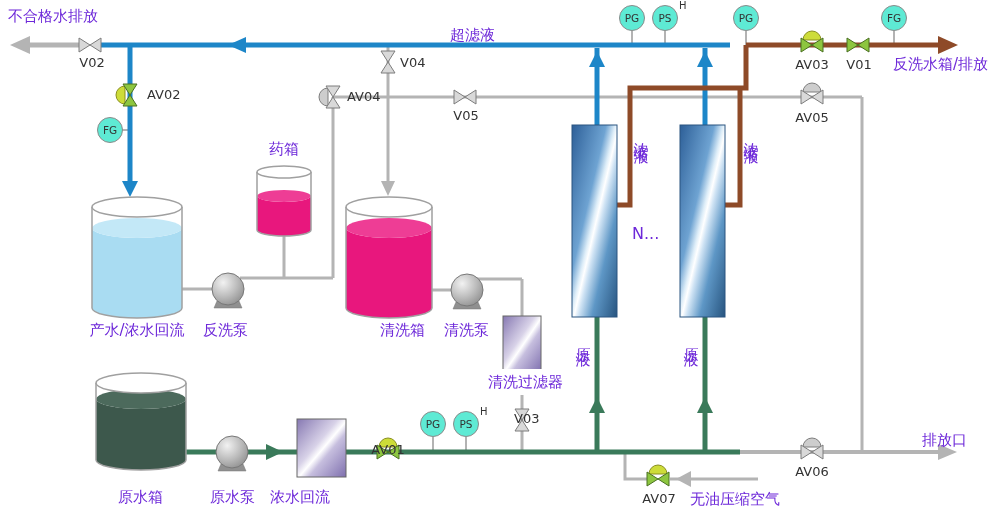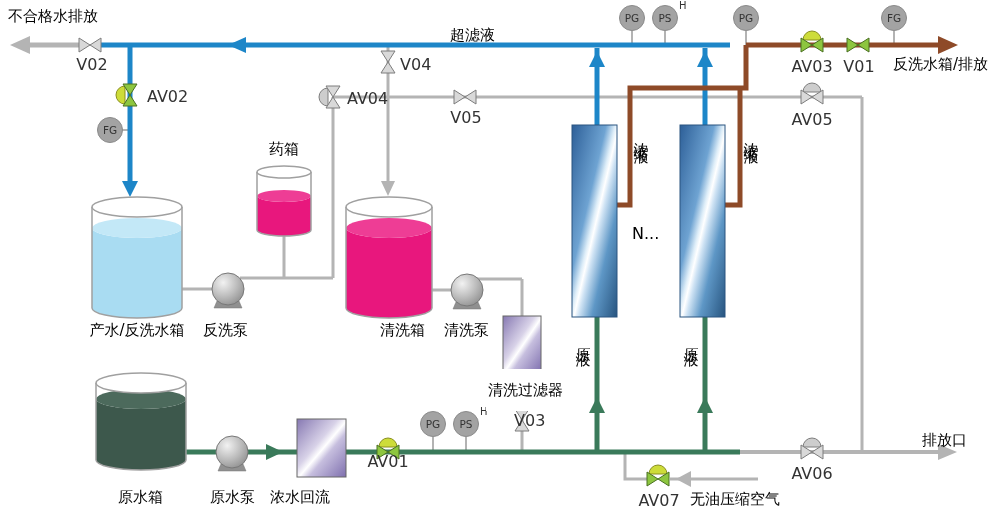--- a/index.html
+++ b/index.html
@@ -1,27 +1,27 @@
 <!DOCTYPE html>
 <html><head>
 <meta charset="utf-8">
 <style>
   html,body{margin:0;padding:0;background:#fff;}
   .canvas{position:relative;width:1000px;height:517px;background:#fff;overflow:hidden;
           font-family:"DejaVu Sans","Liberation Sans",sans-serif;}
   .canvas svg{position:absolute;left:0;top:0;}
-  .lbl{position:absolute;font-size:15px;color:#000000;white-space:nowrap;line-height:1.2;}
-  .vlbl{position:absolute;font-size:16px;color:#333;white-space:nowrap;}
+  .lbl{position:absolute;font-size:15px;color:#6d28d9;white-space:nowrap;line-height:1.2;}
+  .vlbl{position:absolute;font-size:13px;color:#333;white-space:nowrap;}
   .vert{writing-mode:vertical-rl;text-orientation:upright;letter-spacing:3px;line-height:1;}
   .ctr{text-align:center;}
   .gauge{position:absolute;width:26px;height:26px;box-sizing:border-box;border:1.6px solid #8a8a8a;
-         border-radius:50%;background:#a3a3a3;display:flex;align-items:center;justify-content:center;
+         border-radius:50%;background:#5eead4;display:flex;align-items:center;justify-content:center;
          font-size:10.5px;color:#333;}
   .hmark{position:absolute;font-size:10px;color:#333;}
-  .whitebg{background:#fff;padding:12px 2px;}
+  .whitebg{background:#fff;padding:4px 2px;}
 </style>
 </head>
 <body>
 
 <div class="canvas">
 
 <svg width="1000" height="517" viewBox="0 0 1000 517">
   <defs>
     <radialGradient id="pumpG" cx="0.35" cy="0.3" r="0.8">
       <stop offset="0" stop-color="#f2f2f2"></stop>
@@ -202,35 +202,35 @@
 <div class="lbl" style="left:893px;top:55px">反洗水箱/排放</div>
 <div class="lbl vert" style="left:633px;top:130px">浓缩液</div>
 <div class="lbl vert" style="left:743px;top:130px">浓缩液</div>
 <div class="lbl" style="left:632px;top:224px;font-size:16px">N...</div>
 <div class="lbl vert" style="left:575px;top:336px">原液</div>
 <div class="lbl vert" style="left:683px;top:336px">原液</div>
 <div class="lbl" style="left:922px;top:431px">排放口</div>
 <div class="lbl" style="left:690px;top:490px">无油压缩空气</div>
 
 <div class="lbl ctr" style="left:256px;top:140px;width:56px">药箱</div>
-<div class="lbl ctr" style="left:67px;top:321px;width:140px">产水/反洗水箱</div>
+<div class="lbl ctr" style="left:67px;top:321px;width:140px">产水/浓水回流</div>
 <div class="lbl" style="left:203px;top:321px">反洗泵</div>
 <div class="lbl" style="left:380px;top:321px">清洗箱</div>
 <div class="lbl" style="left:444px;top:321px">清洗泵</div>
 <div class="lbl whitebg" style="left:486px;top:369px">清洗过滤器</div>
 <div class="lbl" style="left:118px;top:488px">原水箱</div>
 <div class="lbl" style="left:210px;top:488px">原水泵</div>
 <div class="lbl" style="left:270px;top:488px">浓水回流</div>
 
 <div class="vlbl ctr" style="left:72px;top:55px;width:40px">V02</div>
 <div class="vlbl" style="left:147px;top:87px">AV02</div>
 <div class="vlbl" style="left:400px;top:55px">V04</div>
 <div class="vlbl" style="left:347px;top:89px">AV04</div>
 <div class="vlbl ctr" style="left:444px;top:108px;width:44px">V05</div>
 <div class="vlbl" style="left:514px;top:411px">V03</div>
-<div class="vlbl ctr" style="left:366px;top:452px;width:44px">AV01</div>
+<div class="vlbl ctr" style="left:366px;top:442px;width:44px">AV01</div>
 <div class="vlbl ctr" style="left:790px;top:57px;width:44px">AV03</div>
 <div class="vlbl ctr" style="left:841px;top:57px;width:36px">V01</div>
 <div class="vlbl ctr" style="left:790px;top:110px;width:44px">AV05</div>
 <div class="vlbl ctr" style="left:790px;top:464px;width:44px">AV06</div>
 <div class="vlbl ctr" style="left:637px;top:491px;width:44px">AV07</div>
 
 </div>
 
 </body></html>

